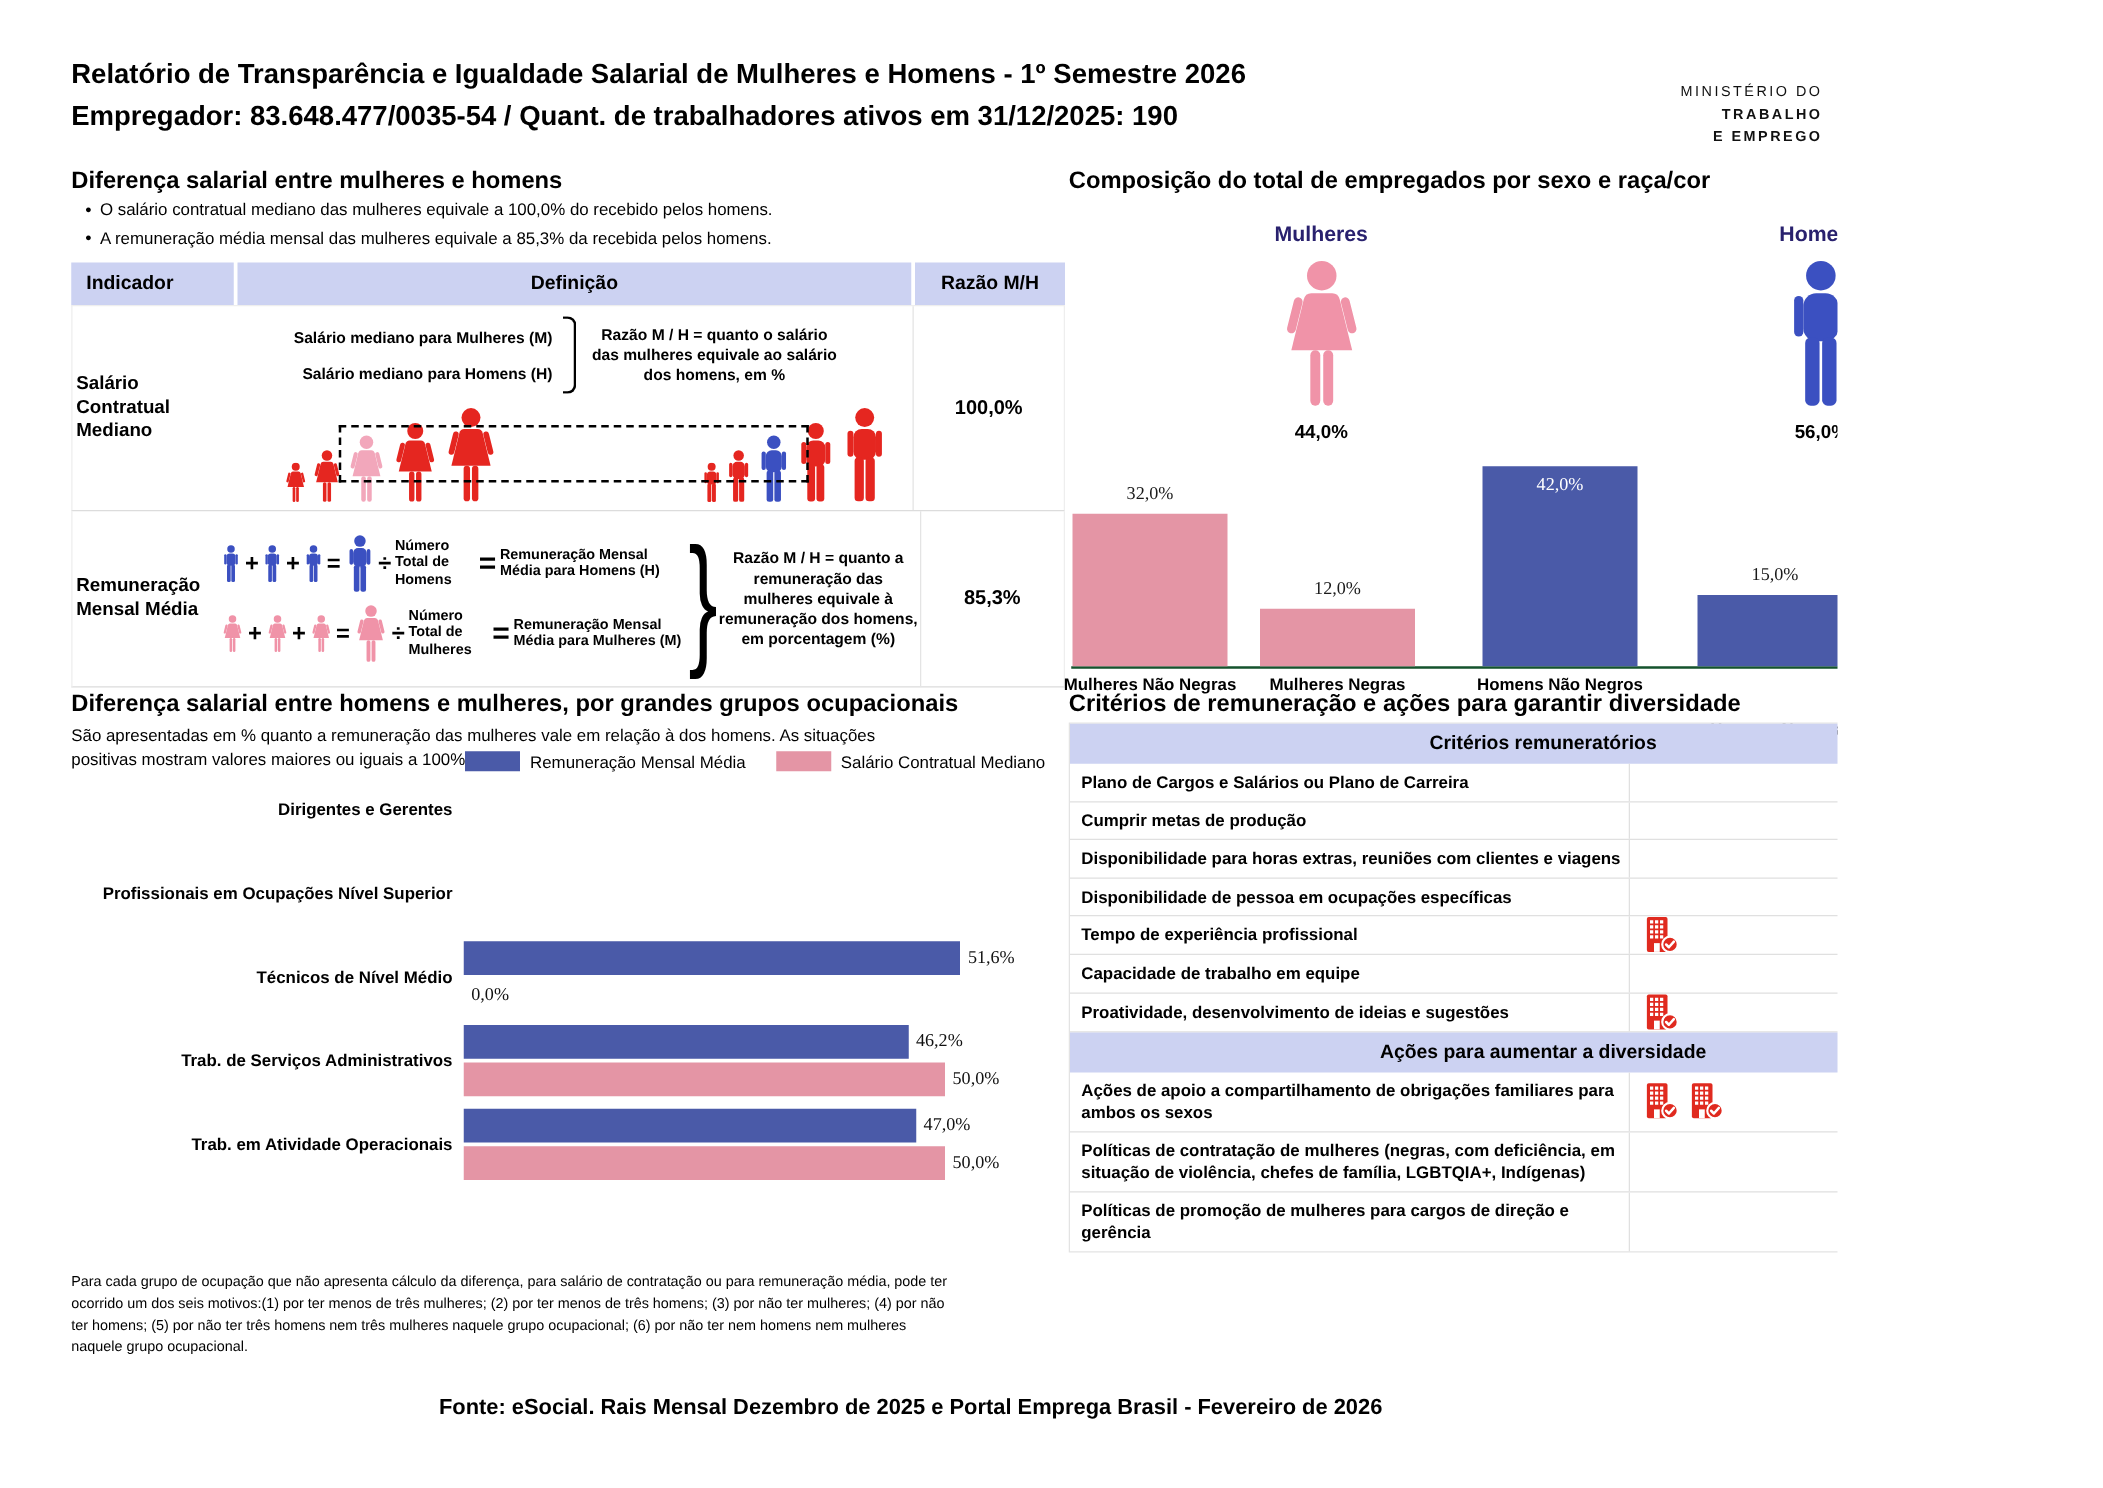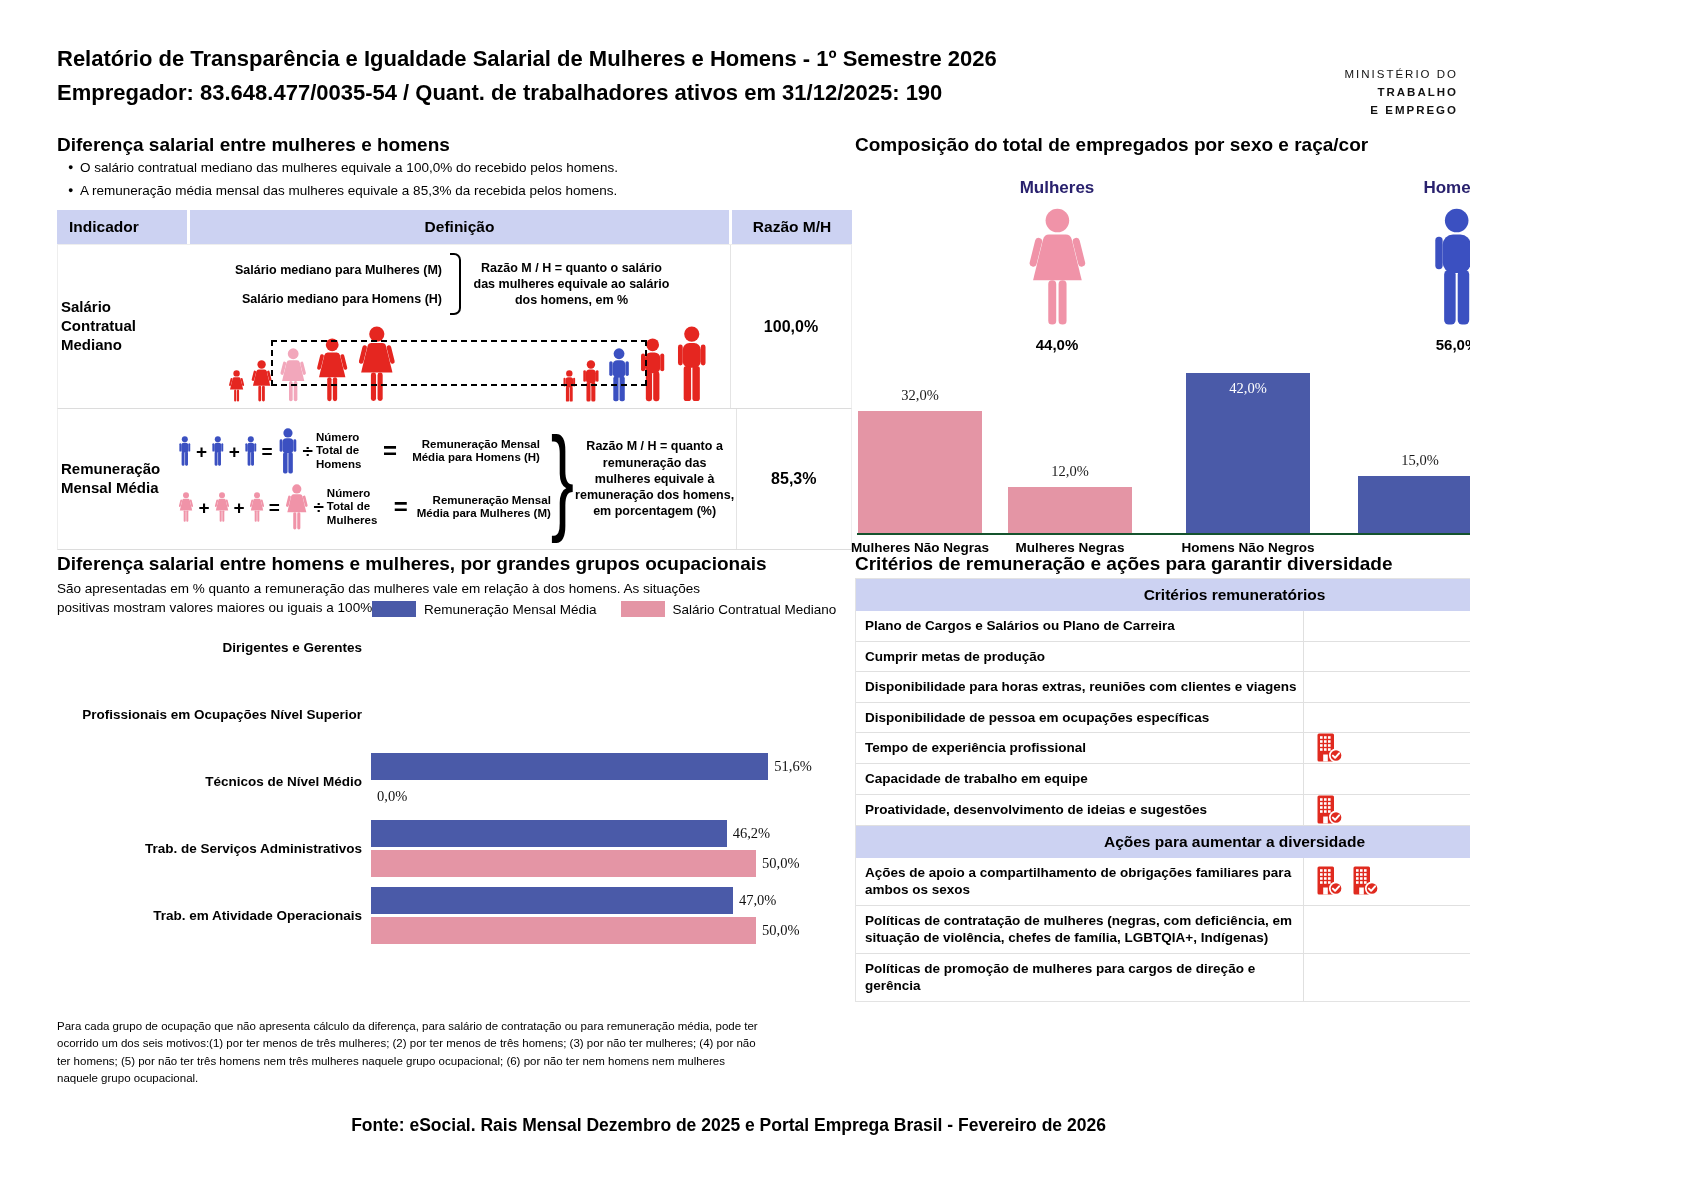--- a/index.html
+++ b/index.html
@@ -58,21 +58,21 @@
   .pgroup{position:absolute;bottom:0;display:flex;align-items:flex-end;gap:3px;}
   .pgroup.women{left:48px;}
   .pgroup.men{right:18px;}
   .dashed-box{position:absolute;left:92px;bottom:16px;width:372px;height:42px;border:2px dashed #000;}
 
   .def2-wrap{display:flex;align-items:center;height:100%;padding-left:4px;}
   .formulas{display:flex;flex-direction:column;gap:10px;}
   .formula{display:flex;align-items:center;gap:3px;}
   .op{font-weight:bold;font-size:19px;line-height:1;}
   .divisor{width:64px;font-weight:bold;font-size:11.5px;line-height:1.15;}
-  .result{width:140px;font-weight:bold;font-size:11.5px;line-height:1.15;text-align:right;}
+  .result{width:140px;font-weight:bold;font-size:11.5px;line-height:1.15;text-align:left;}
   .brace2{font-size:116px;line-height:0.9;transform:scaleX(0.6);margin:0 -8px;font-weight:normal;}
   .def2-note{width:162px;text-align:center;font-weight:bold;font-size:12.5px;line-height:1.3;}
 
   
   .occ-sub{position:absolute;left:57px;top:580px;width:695px;font-size:13.5px;line-height:1.4;}
   .occ-legend{position:absolute;left:372px;top:601px;display:flex;gap:24px;align-items:center;font-size:13.5px;}
   .legend-item{display:flex;align-items:center;}
   .sw{width:44px;height:16px;margin-right:8px;display:inline-block;}
   .occ-rows{position:absolute;left:57px;top:614px;width:800px;}
   .occ-row{display:flex;align-items:center;height:67px;}

